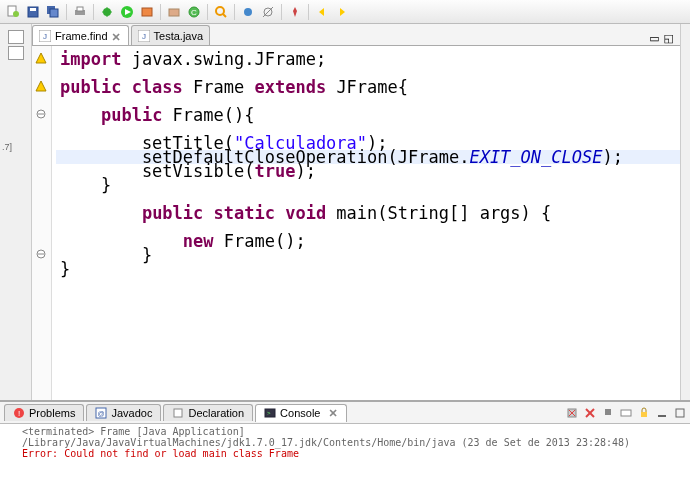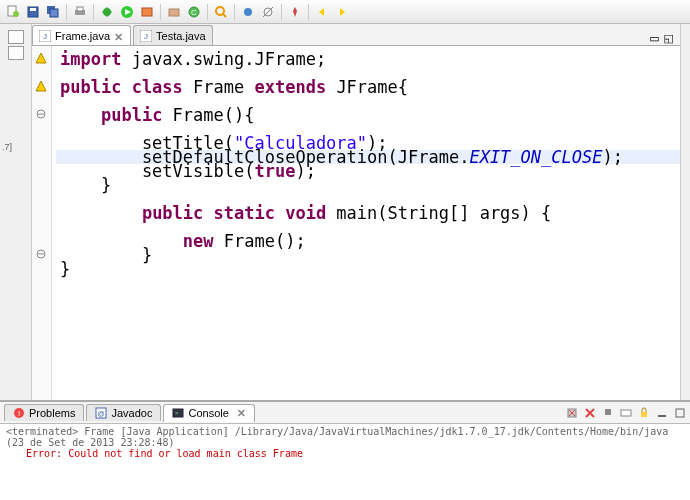--- a/index.html
+++ b/index.html
@@ -26,23 +26,23 @@
 .line.hl { background: #e8f0fe; }
 .kw { color: #7f0055; font-weight: bold; }
 .str { color: #2a00ff; }
 .field { color: #0000c0; font-style: italic; }
 .bottom { height: 100px; border-top: 2px solid #aaa; background: #fff; display: flex; flex-direction: column; }
 .btabs { height: 22px; display: flex; align-items: center; border-bottom: 1px solid #bbb; background: #f4f4f4; padding: 0 4px; }
 .btab { padding: 2px 8px; border: 1px solid #aaa; border-bottom: none; background: #e8e8e8; margin-right: 2px; display: flex; align-items: center; gap: 4px; cursor: pointer; border-radius: 3px 3px 0 0; }
 .btab.active { background: #fff; }
 .btab .bicon { width: 12px; height: 12px; }
 .btabs-right { margin-left: auto; display: flex; gap: 6px; align-items: center; }
-.console-body { flex: 1; padding: 2px 6px; font-family: Monaco, Consolas, monospace; font-size: 10px; overflow: auto; }
+.console-body { flex: 1; padding: 2px 22px; font-family: Monaco, Consolas, monospace; font-size: 10px; overflow: auto; }
 .terminated { color: #666; }
-.err { color: #cc0000; margin-left: 20px; }
+.err { color: #cc0000; }
 .rightbar { width: 10px; background: #f0f0f0; border-left: 1px solid #ccc; }
 </style>
 </head>
 <body>
 
 <div class="toolbar">
   <div class="tb-btn">
       <svg class="ico" viewBox="0 0 14 14">
         <rect x="2" y="1" width="8" height="10" fill="#fff" stroke="#888"></rect>
         <circle cx="10" cy="9" r="3" fill="#8c4"></circle>
@@ -143,21 +143,21 @@
     <div class="txt">.7]</div>
   </div>
 
   <div class="editor-area">
     <div class="tabs">
       <div class="tab">
         <svg class="jicon" viewBox="0 0 12 12">
             <rect width="12" height="12" fill="#fff" stroke="#999"></rect>
             <text x="6" y="9" font-size="8" text-anchor="middle" fill="#46a">J</text>
           </svg>
-        <span>Frame.java</span>
+        <span>Frame.find</span>
         <span class="close">✕</span>
       </div>
       <div class="tab inactive">
         <svg class="jicon" viewBox="0 0 12 12">
             <rect width="12" height="12" fill="#fff" stroke="#999"></rect>
             <text x="6" y="9" font-size="8" text-anchor="middle" fill="#46a">J</text>
           </svg>
         <span>Testa.java</span>
       </div>
       <div class="tabs-right">
@@ -215,20 +215,26 @@
         </svg>
       <span>Problems</span>
     </div>
     <div class="btab">
       <svg class="bicon" viewBox="0 0 12 12">
           <rect x="1" y="1" width="10" height="10" fill="#fff" stroke="#46a"></rect>
           <text x="6" y="9" font-size="7" text-anchor="middle" fill="#46a">@</text>
         </svg>
       <span>Javadoc</span>
     </div>
+    <div class="btab">
+      <svg class="bicon" viewBox="0 0 12 12">
+          <rect x="2" y="2" width="8" height="8" fill="#fff" stroke="#888"></rect>
+        </svg>
+      <span>Declaration</span>
+    </div>
     <div class="btab active">
       <svg class="bicon" viewBox="0 0 12 12">
           <rect x="1" y="2" width="10" height="8" fill="#334" stroke="#223"></rect>
           <text x="3" y="8" font-size="6" fill="#6e6">&gt;</text>
         </svg>
       <span>Console</span>
       <span class="close" style="color:#888;font-weight:bold;margin-left:4px">✕</span>
     </div>
     <div class="btabs-right">
       <svg width="12" height="12" viewBox="0 0 12 12">

